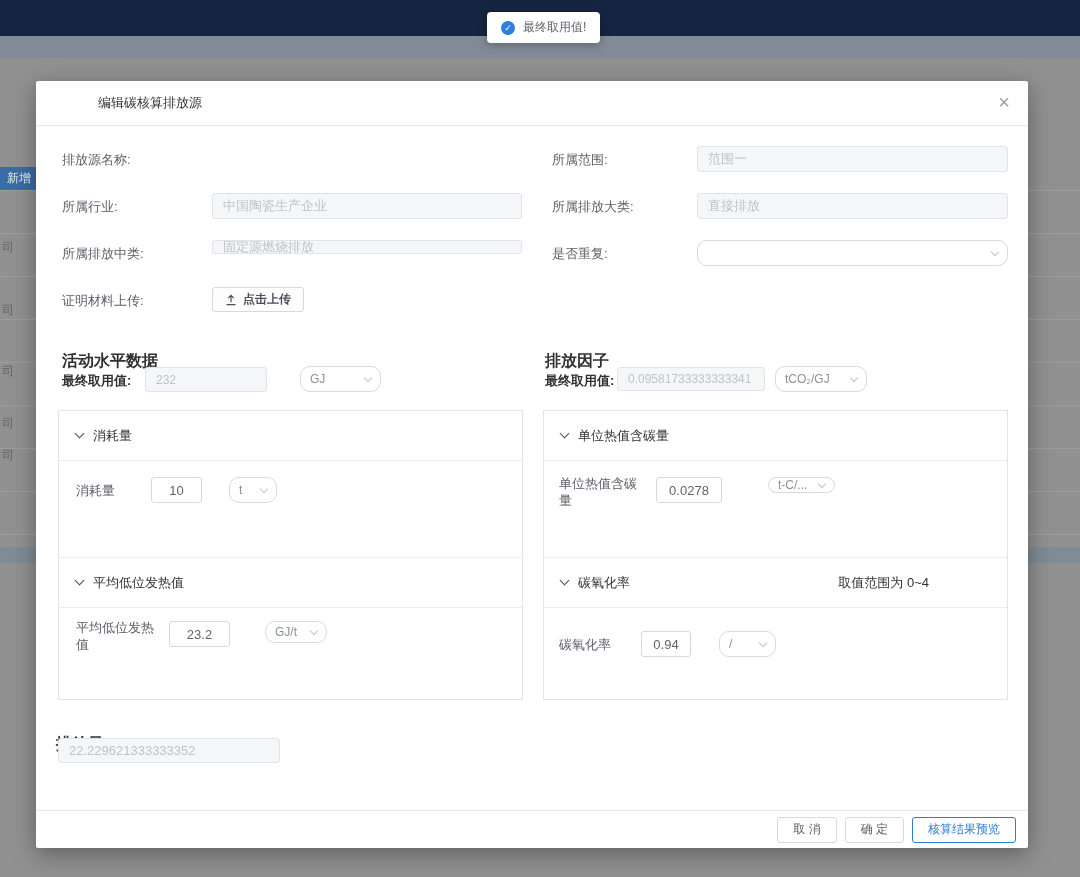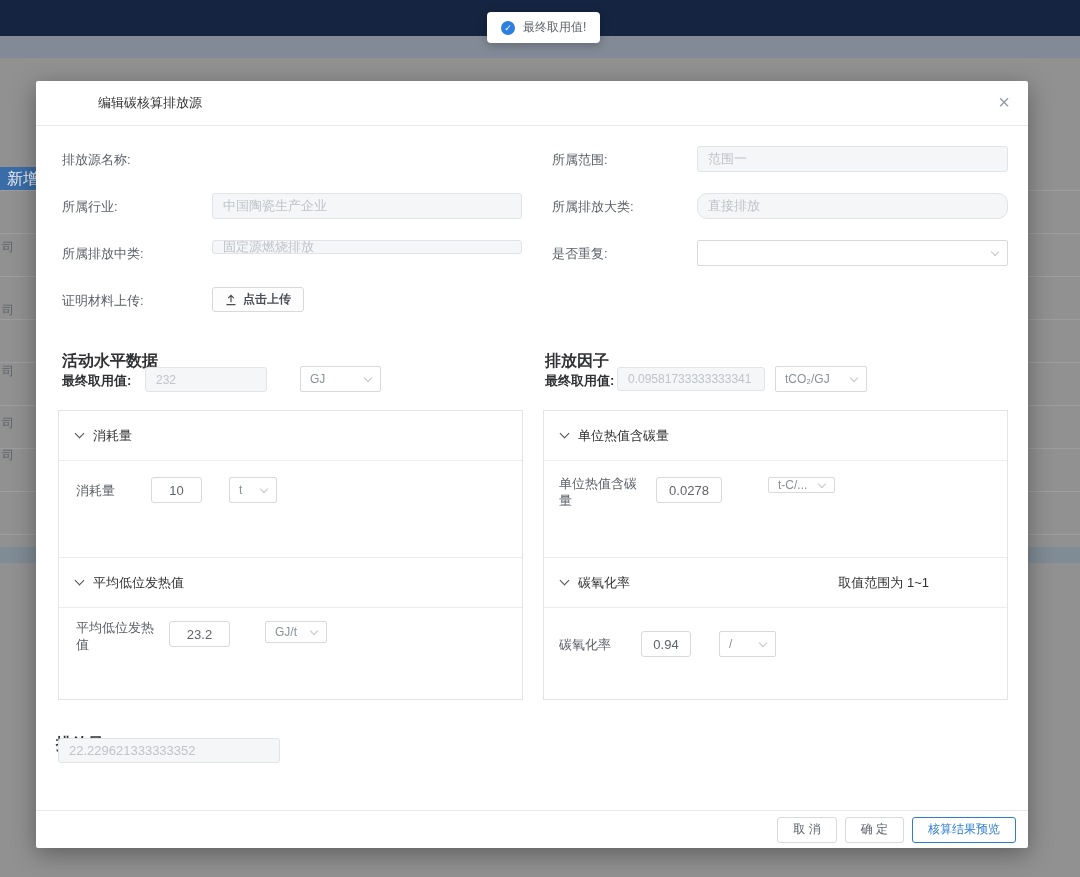--- a/index.html
+++ b/index.html
@@ -5,41 +5,41 @@
   html,body{margin:0;padding:0;background:#6b6b6b;}
   *{box-sizing:border-box;}
   #app{position:relative;width:1080px;height:877px;overflow:hidden;background:#919191;
        font-family:"Liberation Sans","DejaVu Sans",sans-serif;}
   
   .navbar{position:absolute;left:0;top:0;width:1080px;height:36px;background:#152440;}
   .subband{position:absolute;left:0;top:36px;width:1080px;height:22px;background:#828a97;}
   .bg-line{position:absolute;left:0;width:1080px;height:1px;background:#9d9d9d;}
   .bg-selrow{position:absolute;left:0;top:547px;width:1080px;height:16px;background:#7f8b95;}
   .bg-add{position:absolute;left:0;top:167px;width:44px;height:23px;background:#3a6da8;
-          color:#e8ecf2;font-size:16px;line-height:23px;padding-left:7px;overflow:hidden;white-space:nowrap;}
+          color:#e8ecf2;font-size:12px;line-height:23px;padding-left:7px;overflow:hidden;white-space:nowrap;}
   .bg-cell{position:absolute;left:2px;color:#5c6269;font-size:12px;}
   
   .toast{position:absolute;left:487px;top:12px;height:31px;background:#fff;border-radius:4px;
          box-shadow:0 2px 10px rgba(0,0,0,.25);display:flex;align-items:center;gap:8px;
          padding:0 14px;z-index:30;}
   .toast .ck{width:14px;height:14px;border-radius:50%;background:#2d7fe0;color:#fff;font-size:9px;
              line-height:14px;text-align:center;flex:0 0 auto;}
   .toast .tx{font-size:12px;color:#5f6368;white-space:nowrap;}
   
   .modal{position:absolute;left:36px;top:81px;width:992px;height:767px;background:#fff;
          border-radius:2px;box-shadow:0 6px 24px rgba(0,0,0,.35);z-index:20;}
   .m-header{position:absolute;left:0;top:0;width:100%;height:45px;border-bottom:1px solid #e8e8e8;}
   .m-title{position:absolute;left:26px;top:13px;font-size:13px;color:#303133;font-weight:500;margin-left:36px;}
   .m-close{position:absolute;right:18px;top:9px;font-size:20px;color:#9a9da3;cursor:pointer;line-height:24px;}
   .lbl{position:absolute;font-size:13px;color:#5a5e66;white-space:nowrap;}
   .inp{position:absolute;border:1px solid #d9d9d9;border-radius:3px;background:#fff;
        font-size:13px;color:#5f6368;padding:0 10px;font-family:inherit;outline:none;}
   .inp.dis{background:#f5f6f8;border-color:#e1e3e8;color:#bfc3ca;}
   .num{text-align:center;padding:0 4px;}
-  .sel{position:absolute;border:1px solid #d9d9d9;border-radius:2px;background:#fff;
+  .sel{position:absolute;border:1px solid #d9d9d9;border-radius:10px;background:#fff;
        display:flex;align-items:center;justify-content:space-between;padding:0 9px;
        font-size:12px;color:#8a9099;cursor:pointer;}
   .chev-s{width:6px;height:6px;border-right:1px solid #c0c4cc;border-bottom:1px solid #c0c4cc;
           transform:rotate(45deg);margin-top:-3px;flex:0 0 auto;}
   .sec-title{position:absolute;font-size:16px;font-weight:700;color:#303133;margin-top:24px;}
   .final-lbl{position:absolute;font-size:13px;font-weight:600;color:#303133;white-space:nowrap;}
   .upload-btn{position:absolute;left:176px;top:206px;width:92px;height:25px;border:1px solid #d9d9d9;
               border-radius:3px;background:#fdfdfd;display:flex;align-items:center;justify-content:center;
               gap:6px;font-size:12px;font-weight:600;color:#4a4e57;cursor:pointer;}
   .clp-box{position:absolute;width:465px;height:290px;border:1px solid #e4e4e4;background:#fff;}
@@ -94,21 +94,21 @@
       <span class="m-close">×</span>
     </div>
 
     <span class="lbl" style="left:26px;top:70px">排放源名称:</span>
     <span class="lbl" style="left:516px;top:70px">所属范围:</span>
     <input class="inp dis" style="left: 661px; top: 65px; width: 311px; height: 26px;" disabled="" value="范围一">
 
     <span class="lbl" style="left:26px;top:117px">所属行业:</span>
     <input class="inp dis" style="left: 176px; top: 112px; width: 310px; height: 26px;" disabled="" value="中国陶瓷生产企业">
     <span class="lbl" style="left:516px;top:117px">所属排放大类:</span>
-    <input class="inp dis" style="left: 661px; top: 112px; width: 311px; height: 26px; border-radius: 10px;" disabled="" value="直接排放">
+    <input class="inp dis" style="left: 661px; top: 112px; width: 311px; height: 26px;" disabled="" value="直接排放">
 
     <span class="lbl" style="left:26px;top:164px">所属排放中类:</span>
     <input class="inp dis" style="left: 176px; top: 159px; width: 310px; height: 14px;" disabled="" value="固定源燃烧排放">
     <span class="lbl" style="left:516px;top:164px">是否重复:</span>
     <div class="sel" style="left:661px;top:159px;width:311px;height:26px;color:#5f6368">
       <span></span>
       <span class="chev-s"></span>
     </div>
 
     <span class="lbl" style="left:26px;top:211px">证明材料上传:</span>
@@ -172,21 +172,21 @@
         <span class="p-lbl" style="left:15px;top:14px;width:86px">单位热值含碳量</span>
         <input class="inp num" style="left: 112px; top: 16px; width: 66px; height: 26px;" value="0.0278">
         <div class="sel" style="left:224px;top:16px;width:67px;height:16px">
           <span>t-C/...</span>
           <span class="chev-s"></span>
         </div>
       </div>
       <div class="clp-h" style="height:50px">
         <span class="chev"></span>
         <span>碳氧化率</span>
-        <span class="hint">取值范围为 1~1</span>
+        <span class="hint">取值范围为 0~4</span>
       </div>
       <div class="clp-c" style="height:93px">
         <span class="p-lbl" style="left:15px;top:28px">碳氧化率</span>
         <input class="inp num" style="left: 97px; top: 23px; width: 50px; height: 26px;" value="0.94">
         <div class="sel" style="left:175px;top:23px;width:57px;height:26px">
           <span>/</span>
           <span class="chev-s"></span>
         </div>
       </div>
     </div>

